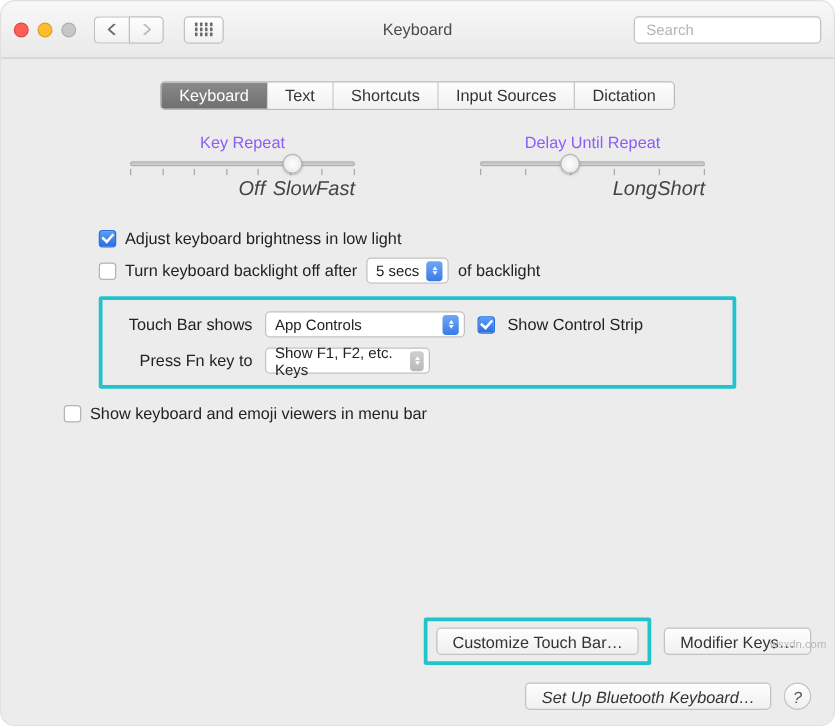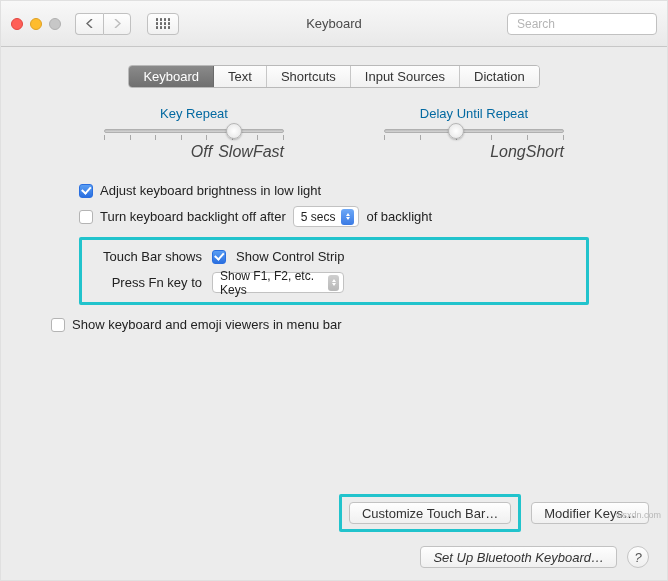--- a/index.html
+++ b/index.html
@@ -1,17 +1,17 @@
 <!DOCTYPE html>
 <html><head>
   <meta charset="utf-8">
   <style>
     * { box-sizing: border-box; margin: 0; padding: 0; font-family: -apple-system, "Helvetica Neue", Arial, sans-serif; }
     body { width: 668px; height: 581px; background: #fff; }
-    .window { width: 668px; height: 581px; background: #ececec; border-radius: 0; overflow: hidden; display: flex; flex-direction: column; border: 1px solid rgba(0,0,0,0.05); }
+    .window { width: 668px; height: 581px; background: #ececec; border-radius: 12px; overflow: hidden; display: flex; flex-direction: column; border: 1px solid rgba(0,0,0,0.05); }
     .titlebar { height: 46px; background: linear-gradient(#f8f8f8, #e9e9e9); border-bottom: 1px solid #c7c7c7; display: flex; align-items: center; padding: 0 10px; gap: 8px; }
     .traffic { display: flex; gap: 7px; margin-right: 6px; }
     .tl-dot { width: 12px; height: 12px; border-radius: 50%; }
     .tl-close { background: #ff5f57; border: 0.5px solid #e24640; }
     .tl-min { background: #febc2e; border: 0.5px solid #dfa023; }
     .tl-max { background: #c7c7c7; border: 0.5px solid #b0b0b0; }
     .nav-group { display: flex; }
     .nav-btn, .grid-btn { height: 22px; background: linear-gradient(#fefefe,#f1f1f1); border: 1px solid #c1c1c1; display: flex; align-items: center; justify-content: center; font-size: 11px; color: #666; }
     .nav-btn { width: 28px; }
     .nav-btn:first-child { border-radius: 4px 0 0 4px; border-right: none; }
@@ -28,21 +28,21 @@
 
     .body { flex:1; background:#ececec; padding: 18px 18px 12px 18px; position: relative; }
     .tabs { display:flex; justify-content:center; margin-bottom: 18px; }
     .seg { display:flex; border-radius:4px; overflow:hidden; border:1px solid #b9b9b9; }
     .seg-item { padding: 3px 14px; font-size:13px; background:linear-gradient(#fdfdfd,#f1f1f1); border-right:1px solid #c7c7c7; color:#333; cursor:default; }
     .seg-item:last-child { border-right:none; }
     .seg-item.active { background: linear-gradient(#8a8a8a,#6f6f6f); color:#fff; border-right-color:#6a6a6a; }
 
     .sliders-row { display:flex; justify-content:center; gap: 80px; margin: 0 30px 22px; }
     .slider-block { display:flex; flex-direction:column; align-items:center; width: 200px; }
-    .slider-title { font-size:13px; color:#0369a1; margin-bottom: 8px; }
+    .slider-title { font-size:13px; color:#8b5cf6; margin-bottom: 8px; }
     .slider-track-wrap { width: 180px; position:relative; }
     .slider-track { height: 4px; background:linear-gradient(#bcbcbc,#d5d5d5); border-radius:2px; border:0.5px solid #b0b0b0; position:relative; }
     .tick-row { display:flex; justify-content:space-between; margin-top: 2px; }
     .tick { width:1px; height:5px; background:#a8a8a8; }
     .knob { width:16px; height:16px; border-radius:50%; background: radial-gradient(#fff,#e3e3e3); border:0.5px solid #b6b6b6; box-shadow: 0 1px 2px rgba(0,0,0,0.25); position:absolute; top:-6px; transform:translateX(-50%); }
     .slider-labels { display:flex; justify-content:flex-end; width:180px; margin-top:3px; font-size:16px; color:#444;font-style:italic; }
 
     .options { margin: 0 60px; font-size:13px; color:#222; }
     .opt-row { display:flex; align-items:center; gap:7px; margin-bottom: 8px; }
     .checkbox { width:14px; height:14px; border-radius:3px; border:1px solid #b4b4b4; background:#fff; display:inline-flex; align-items:center; justify-content:center; flex-shrink:0; }
@@ -186,20 +186,24 @@
         <span class="popup">
           <span>5 secs</span>
           <span class="arrows"></span>
         </span>
         <span>of backlight</span>
       </div>
 
       <div class="highlight-box">
         <div class="hb-row">
           <span class="hb-label">Touch Bar shows</span>
+          <span class="popup" style="width:160px;justify-content:space-between">
+            <span>App Controls</span>
+            <span class="arrows"></span>
+          </span>
           <span class="checkbox checked"></span>
           <span>Show Control Strip</span>
         </div>
         <div class="hb-row">
           <span class="hb-label">Press Fn key to</span>
           <span class="popup grey" style="width:132px;justify-content:space-between">
             <span>Show F1, F2, etc. Keys</span>
             <span class="arrows"></span>
           </span>
         </div>

